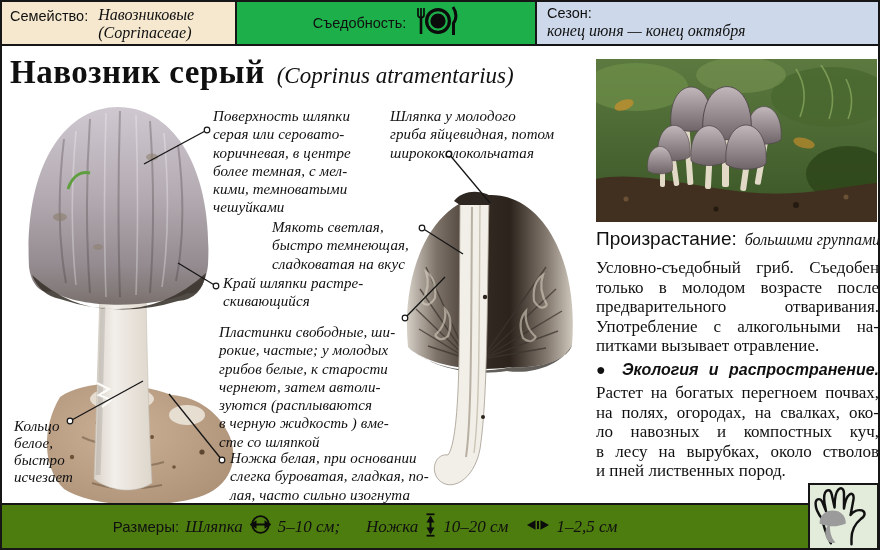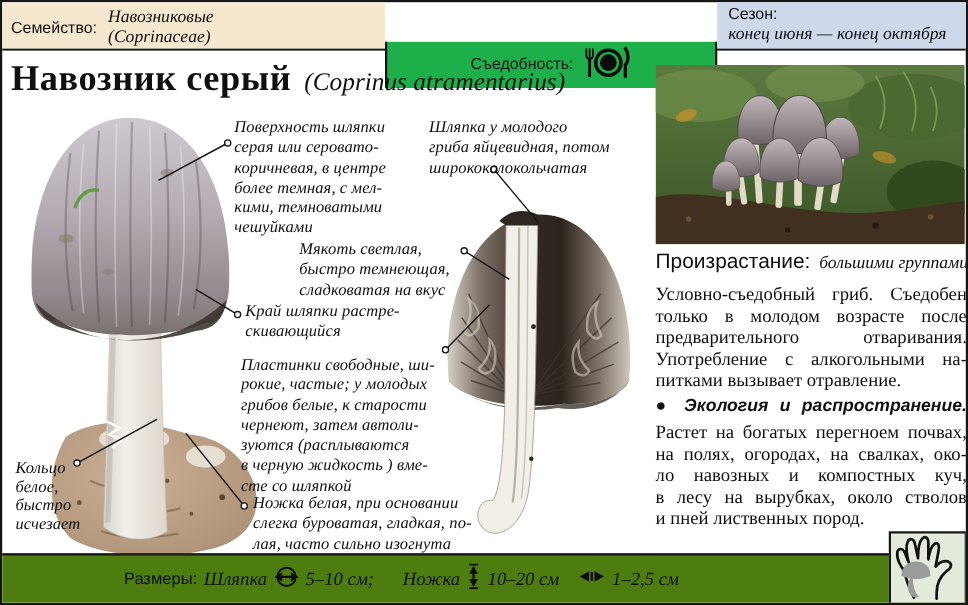--- a/index.html
+++ b/index.html
@@ -6,23 +6,23 @@
   html,body { background:#888; }
   #page {
     position:relative; width:880px; height:550px; background:#ffffff;
     border:2px solid #161616; overflow:hidden; color:#101010;
     font-family:"Liberation Serif", serif;
   }
   
   .topbar { position:absolute; top:0; left:0; width:876px; height:44px;
     display:flex; border-bottom:2px solid #161616; }
   .cell { height:100%; }
-  .cell-family { width:348px; background:#f5e8cf; display:flex; padding:4px 6px 0 8px;align-items:center; }
+  .cell-family { width:233px; background:#f5e8cf; display:flex; padding:4px 6px 0 8px; }
   .cell-edib { width:302px; background:#1db04a; border-left:2px solid #161616;
-    border-right:2px solid #161616; display:flex; align-items:center; justify-content:center; gap:7px;margin-top:36px; }
+    border-right:2px solid #161616; display:flex; align-items:center; justify-content:center; gap:7px; }
   .cell-season { flex:1; background:#cdd8ea; padding:3px 0 0 10px; }
   .lbl { font-family:"Liberation Sans", sans-serif; font-size:14.5px; }
   .val-it { font-style:italic; font-size:16px; line-height:18px; white-space:pre-line; }
   .cell-family .lbl { margin-right:10px; padding-top:2px; }
   .cell-season .val-it { margin-top:1px; }
   
   .title { position:absolute; left:8px; top:52px; white-space:nowrap; }
   .title .ru { font-weight:bold; font-size:33px; letter-spacing:.5px; }
   .title .lat { font-style:italic; font-size:23px; margin-left:8px; }
   

